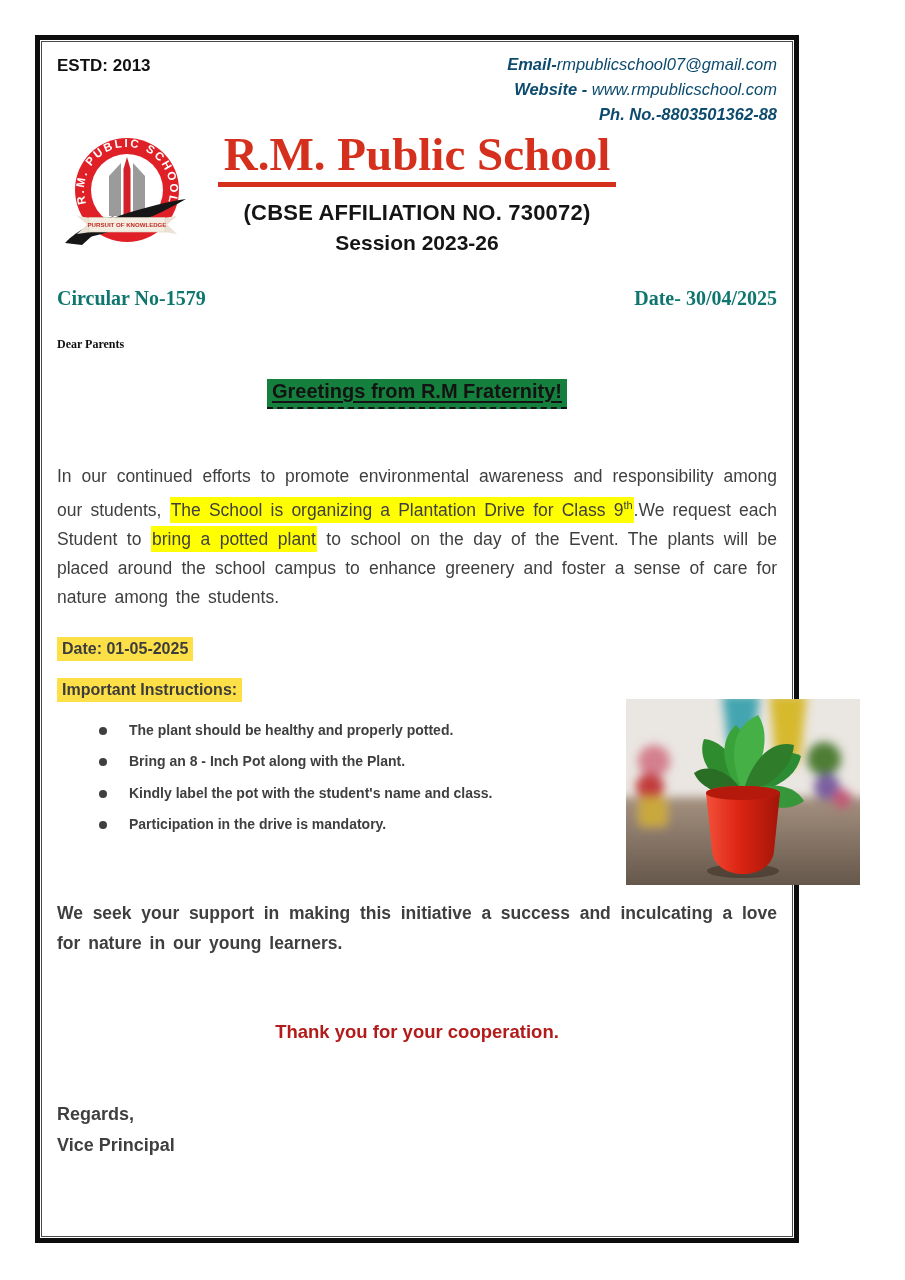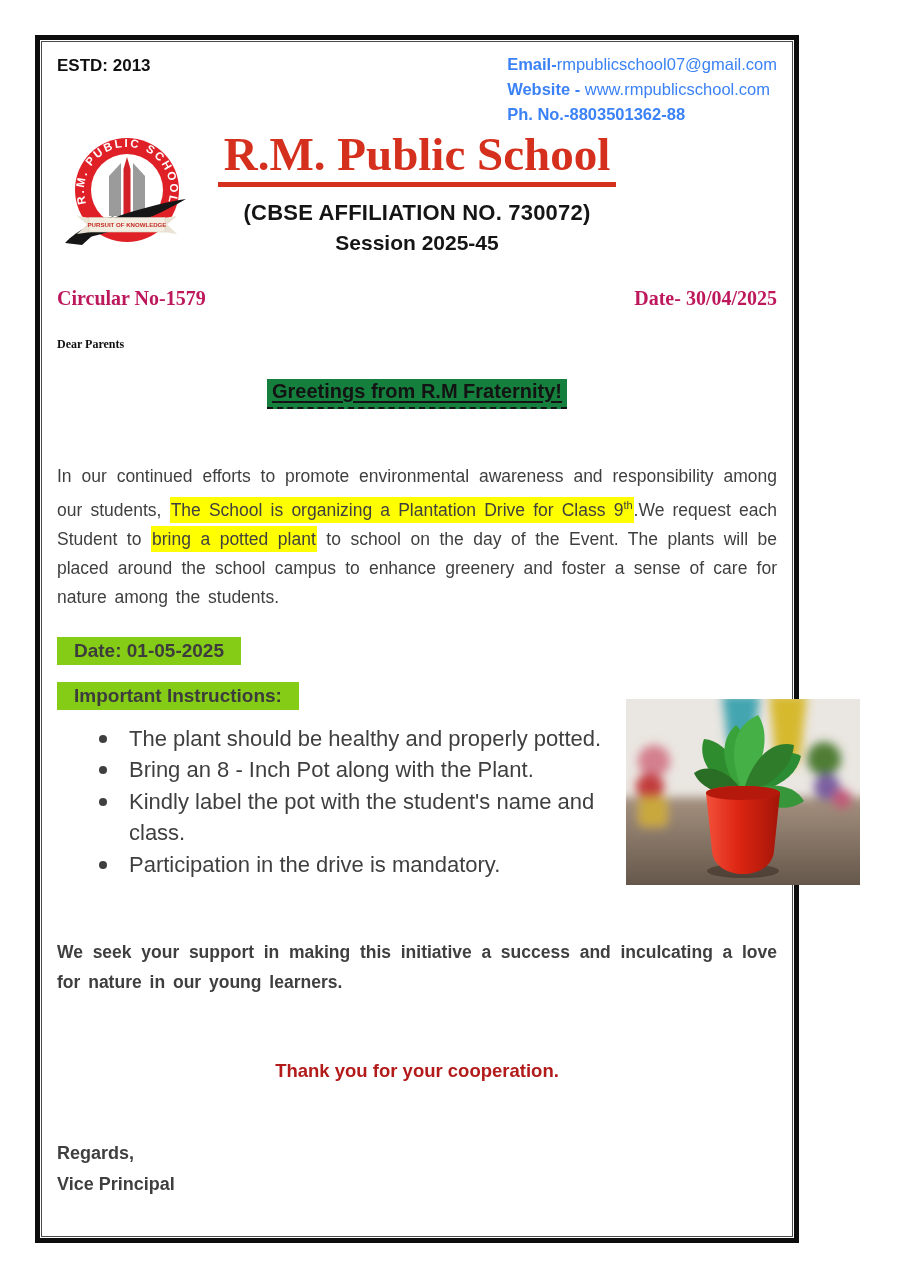--- a/index.html
+++ b/index.html
@@ -6,48 +6,48 @@
   html,body { width:905px; height:1280px; background:#ffffff; font-family:"Liberation Sans", sans-serif; }
   .page { position:relative; width:905px; height:1280px; background:#fff; overflow:hidden; }
 
   .frame-outer { position:absolute; left:35px; top:35px; width:764px; height:1208px; border:5px solid #0d0d0d; background:#fff; }
   .frame-inner { position:absolute; inset:1px; border:1px solid #4a4a4a; }
   .sheet { position:absolute; inset:0; padding:10px 15px 0 15px; }
 
   
   .top-row { display:flex; justify-content:space-between; align-items:flex-start; }
   .estd { font-size:17px; font-weight:bold; color:#111; padding-top:4px; }
-  .contact { text-align:left; font-size:16.5px; color:#3b82f6; line-height:1.5; }
+  .contact { text-align:right; font-size:16.5px; color:#0c4a6e; line-height:1.5;font-style:italic; }
   .contact b { font-weight:bold; }
   .contact span { font-weight:normal; }
 
   .masthead { position:relative; margin-top:2px; text-align:center; }
   .logo-wrap { position:absolute; left:5px; top:-4px; width:130px; height:132px; }
   .school-name { display:inline-block; font-family:"Liberation Serif", serif; font-weight:bold; font-size:47px; color:#d5301d; border-bottom:5px solid #d5301d; line-height:1.12; padding:0 6px 1px 6px; }
   .affiliation { margin-top:13px; font-size:22px; font-weight:bold; color:#151515; letter-spacing:0.2px; }
   .session { margin-top:5px; font-size:21px; font-weight:bold; color:#151515; }
 
   
-  .meta-row { display:flex; justify-content:space-between; margin-top:32px; font-family:"Liberation Serif", serif; font-weight:bold; font-size:20px; color:#be185d; }
+  .meta-row { display:flex; justify-content:space-between; margin-top:32px; font-family:"Liberation Serif", serif; font-weight:bold; font-size:20px; color:#0f766e; }
   .salutation { margin-top:27px; font-family:"Liberation Serif", serif; font-weight:bold; font-size:12px; color:#101010; }
 
   .greeting-row { margin-top:27px; text-align:center; }
   .greeting { display:inline-block; background:#15803d; font-size:20px; font-weight:bold; color:#131313; text-decoration:underline; text-decoration-thickness:2px; text-underline-offset:3px; border-bottom:2.5px dashed #131313; padding:1px 5px 4px 5px; }
 
   
   .body-para { margin-top:53px; font-size:17.5px; font-weight:normal; color:#3f3f3f; text-align:justify; line-height:29px; word-spacing:3px; }
   .hl { background:#ffff00; padding:3px 1px; }
   .hl sup { font-size:11px; }
 
   .event-date-row { margin-top:25px; }
-  .event-date, .instr-heading { display:inline-block; background:#84cc16; font-size:19px; font-weight:bold; color:#3c3c3c; padding:3px 17px; }
+  .event-date, .instr-heading { display:inline-block; background:#fde047; font-size:16px; font-weight:bold; color:#3c3c3c; padding:3px 5px; }
   .instr-row { margin-top:17px; }
 
   .bullets { margin-top:13px; list-style:none; max-width:570px; }
-  .bullets li { display:flex; font-size:22px; font-weight:normal; color:#3f3f3f; line-height:31.5px; }
+  .bullets li { display:flex; font-size:14px; font-weight:bold; color:#3f3f3f; line-height:31.5px; }
   .bullets .dot { width:8px; height:8px; border-radius:50%; background:#3f3f3f; margin:12px 22px 0 42px; flex:0 0 8px; }
 
   .plant { position:absolute; left:584px; top:657px; width:234px; height:186px; }
 
   .closing-para { margin-top:57px; font-size:17.5px; font-weight:bold; color:#3f3f3f; text-align:justify; line-height:30px; word-spacing:3px; max-width:800px; }
 
   .thanks-row { margin-top:63px; text-align:center; }
   .thanks { font-size:18.5px; font-weight:bold; color:#b31a1a; }
 
   .regards-block { margin-top:56px; font-size:18px; font-weight:bold; color:#3f3f3f; line-height:31px; }
@@ -86,21 +86,21 @@
               <path d="M5,117 C34,113 80,101 124,75 C90,80 28,98 5,117 Z" fill="#161616"></path>
               <path d="M3,119 C15,106 34,97 52,92 L20,121 Z" fill="#161616"></path>
               <polygon points="15,92 25,100.5 15,110 29,108 29,94" fill="#eae2d4"></polygon>
               <polygon points="115,92 105,100.5 115,110 101,108 101,94" fill="#eae2d4"></polygon>
               <rect x="27" y="93.5" width="76" height="14.5" fill="#f4ede1" stroke="#d9cfbd" stroke-width="0.6"></rect>
               <text x="65" y="103.3" text-anchor="middle" font-size="6.1" font-weight="bold" fill="#c42a22">PURSUIT OF KNOWLEDGE</text>
             </svg>
           </div>
           <h1 class="school-name">R.M. Public School</h1>
           <div class="affiliation">(CBSE AFFILIATION NO. 730072)</div>
-          <div class="session">Session 2025-45</div>
+          <div class="session">Session 2023-26</div>
         </div>
 
         <div class="meta-row">
           <div>Circular No-1579</div>
           <div>Date- 30/04/2025</div>
         </div>
 
         <div class="salutation">Dear Parents</div>
 
         <div class="greeting-row">

